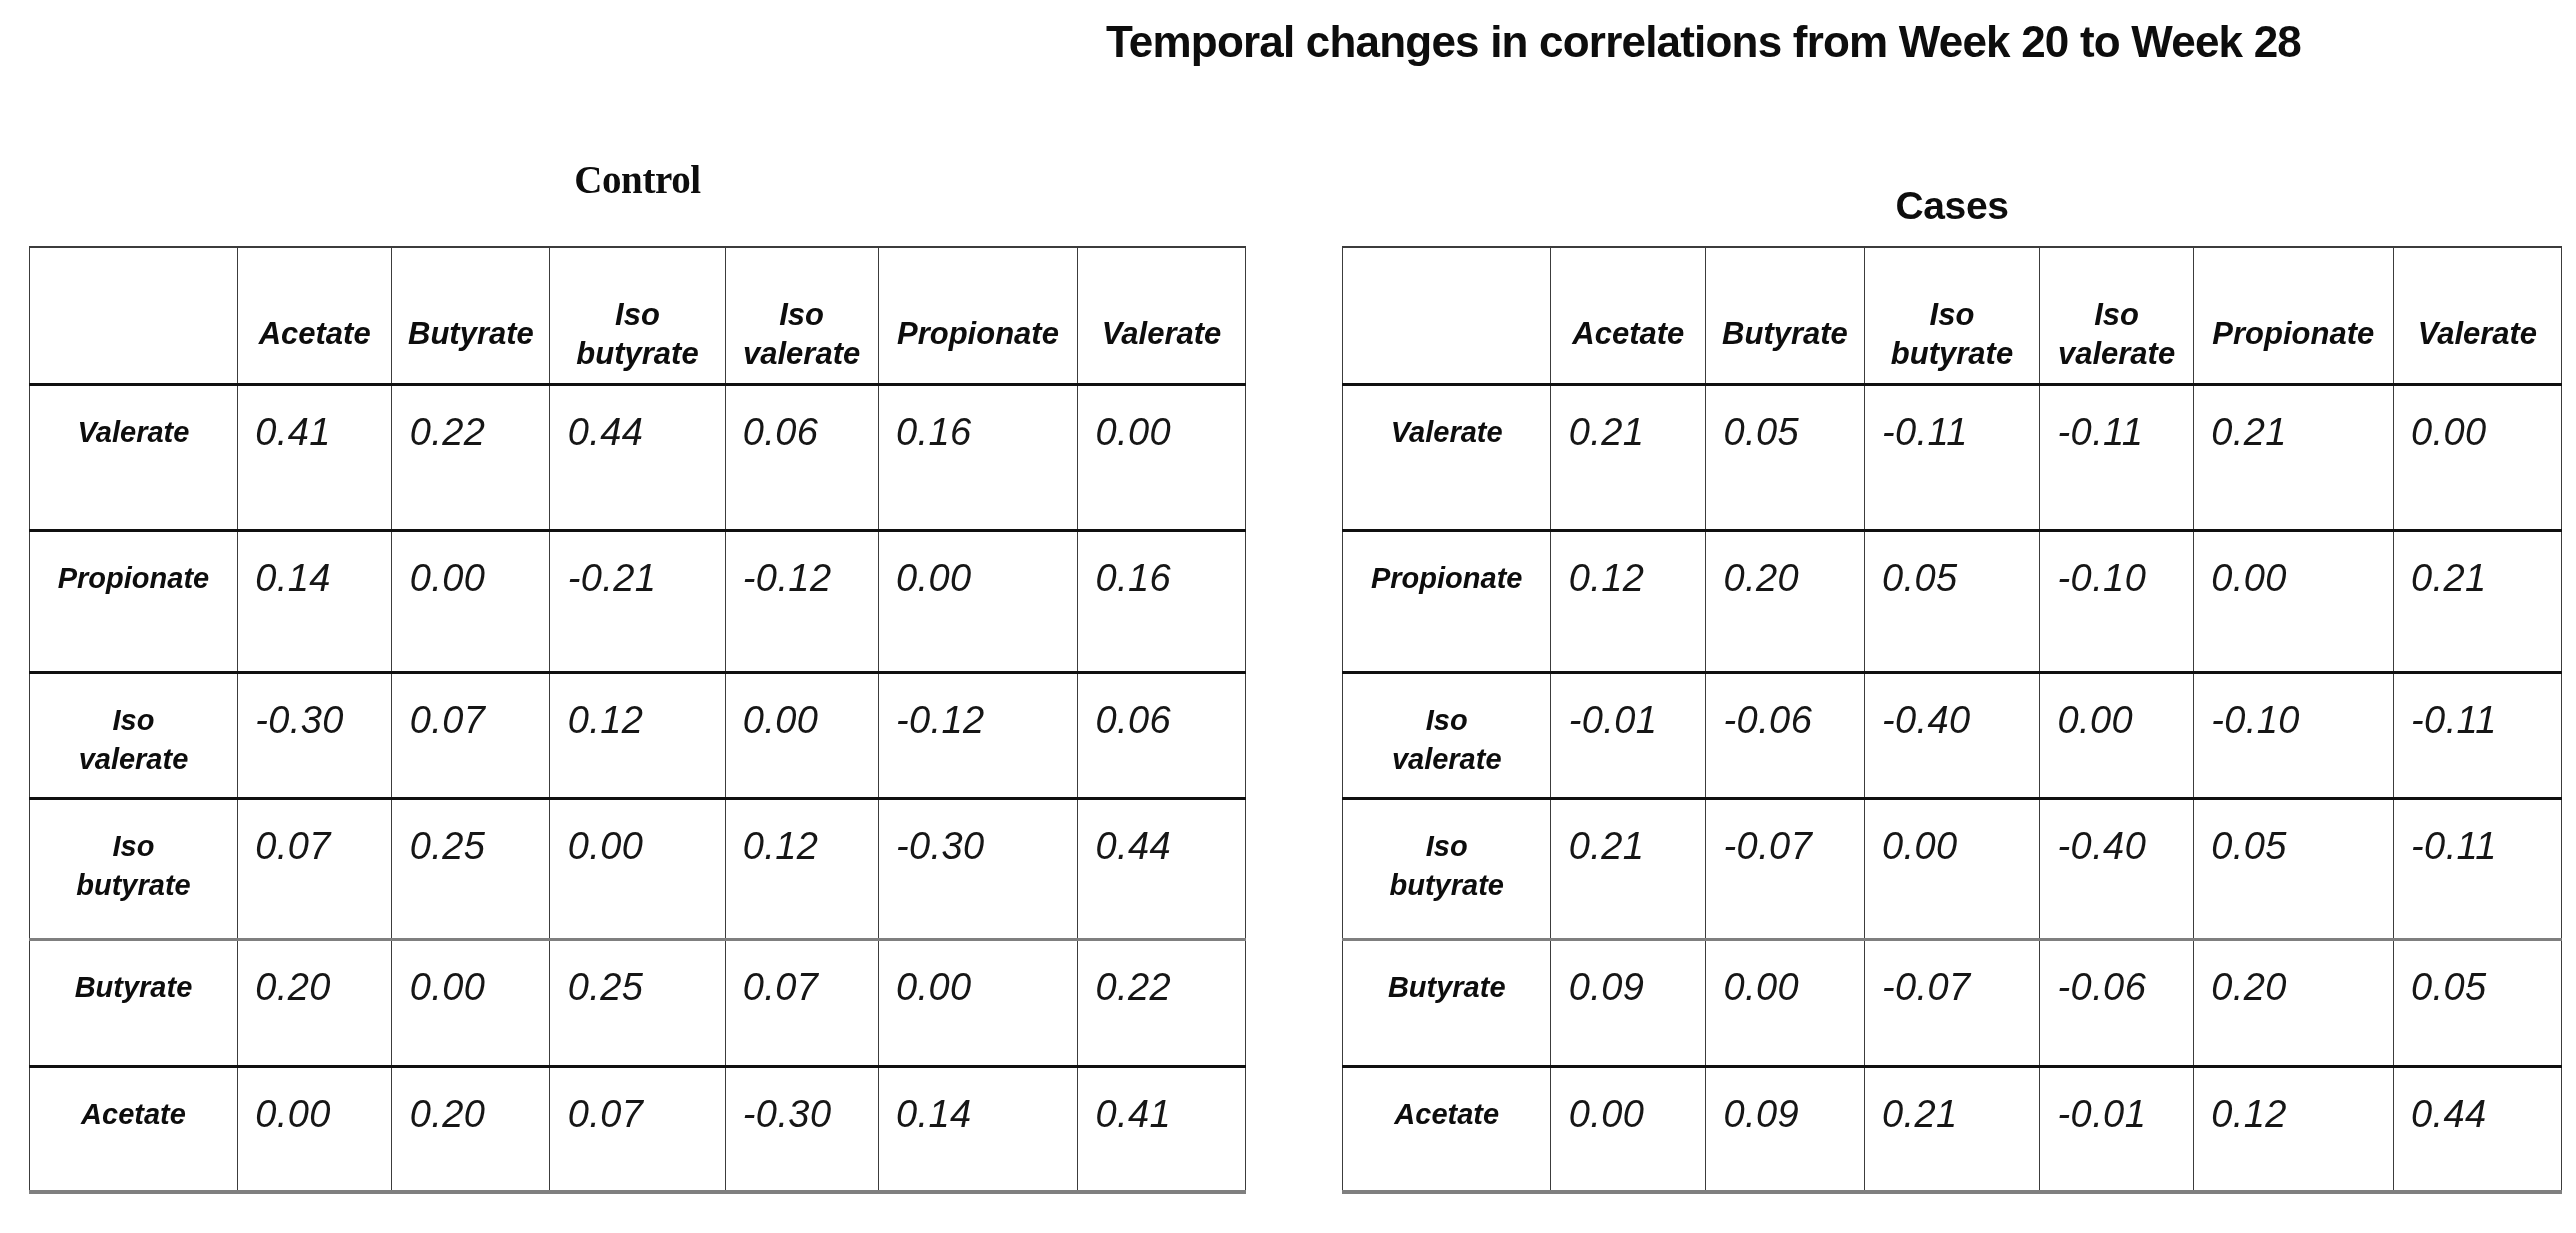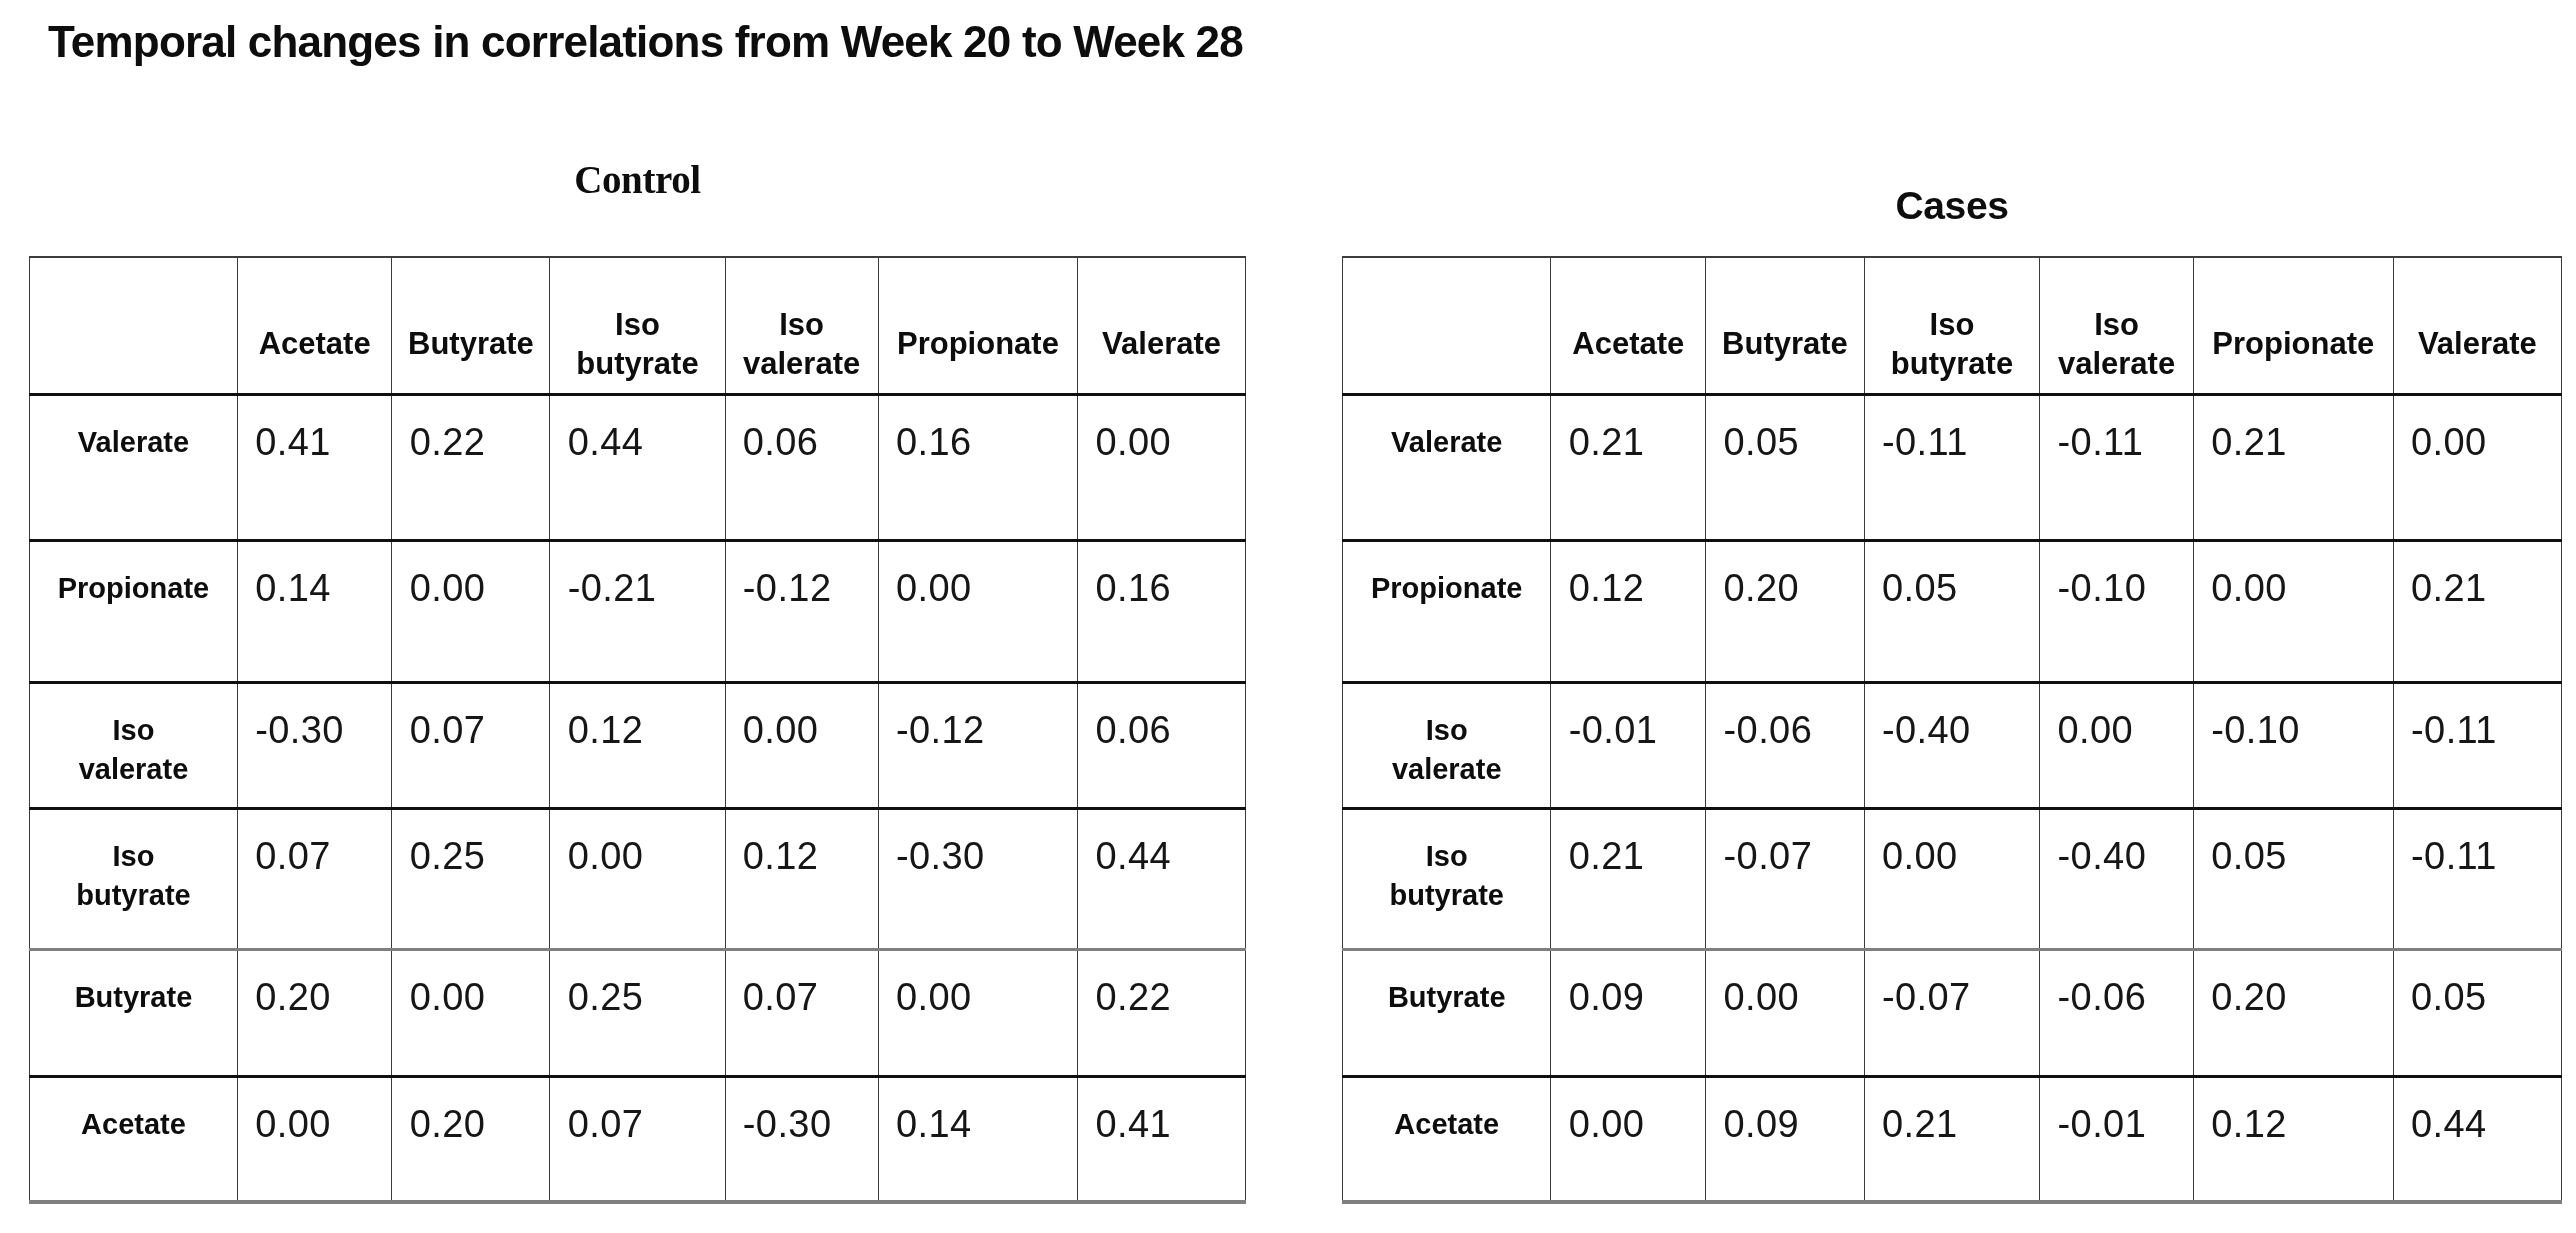--- a/index.html
+++ b/index.html
@@ -8,46 +8,46 @@
     position: relative;
     background: #ffffff;
     font-family: "Liberation Sans", sans-serif;
     color: #111111;
     overflow: hidden;
   }
 
   .main-title {
     position: absolute;
     top: 17.3px; left: 0; width: 2301px;
-    text-align: left;
+    text-align: right;
     font-size: 44px;
     font-weight: bold;
     letter-spacing: -0.8px;
     color: #0d0d0d;
-    margin-left: 48px;
   }
 
   .panel-title {
     position: absolute;
     text-align: center;
     font-size: 39px;
     font-weight: bold;
     letter-spacing: -0.4px;
     color: #0d0d0d;
   }
   #control-title { left: 29px;   top: 157px; width: 1217px; font-family: Liberation Serif, serif; }
   #cases-title   { left: 1342px; top: 184px; width: 1220px; }
 
   table.corr {
     position: absolute;
-    top: 256px;
+    top: 246px;
     border-collapse: collapse;
     table-layout: fixed;
     background: #ffffff;
     border-top: 2.4px solid #3c3c3c;
+    font-style: italic;
   }
   #table-0 { left: 29px;   width: 1217px; }
   #table-1 { left: 1342px; width: 1220px; }
 
   col.c0 { width: 17.1%; }
   col.c1 { width: 12.7%; }
   col.c2 { width: 13.0%; }
   col.c3 { width: 14.4%; }
   col.c4 { width: 12.6%; }
   col.c5 { width: 16.4%; }

